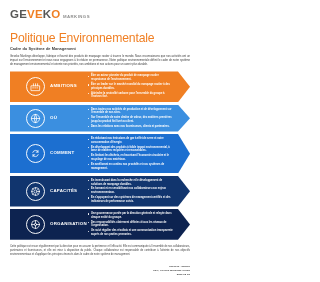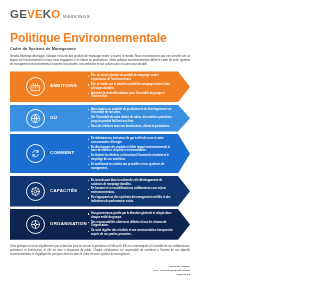--- a/index.html
+++ b/index.html
@@ -53,21 +53,21 @@
     font-weight: 700;
     letter-spacing: 0.45px;
     color: #8f8f8e;
     line-height: 1;
     padding-bottom: 0.8px;
   }
 
   
   .doc-title {
     font-size: 12.2px;
-    font-weight: 700;
+    font-weight: 400;
     color: #f07f23;
     letter-spacing: -0.15px;
     line-height: 1.05;
     margin: 0 0 2.5px 0;
   }
   .doc-subtitle {
     font-size: 3.9px;
     font-weight: 700;
     color: #3b3b3b;
     letter-spacing: 0.05px;

